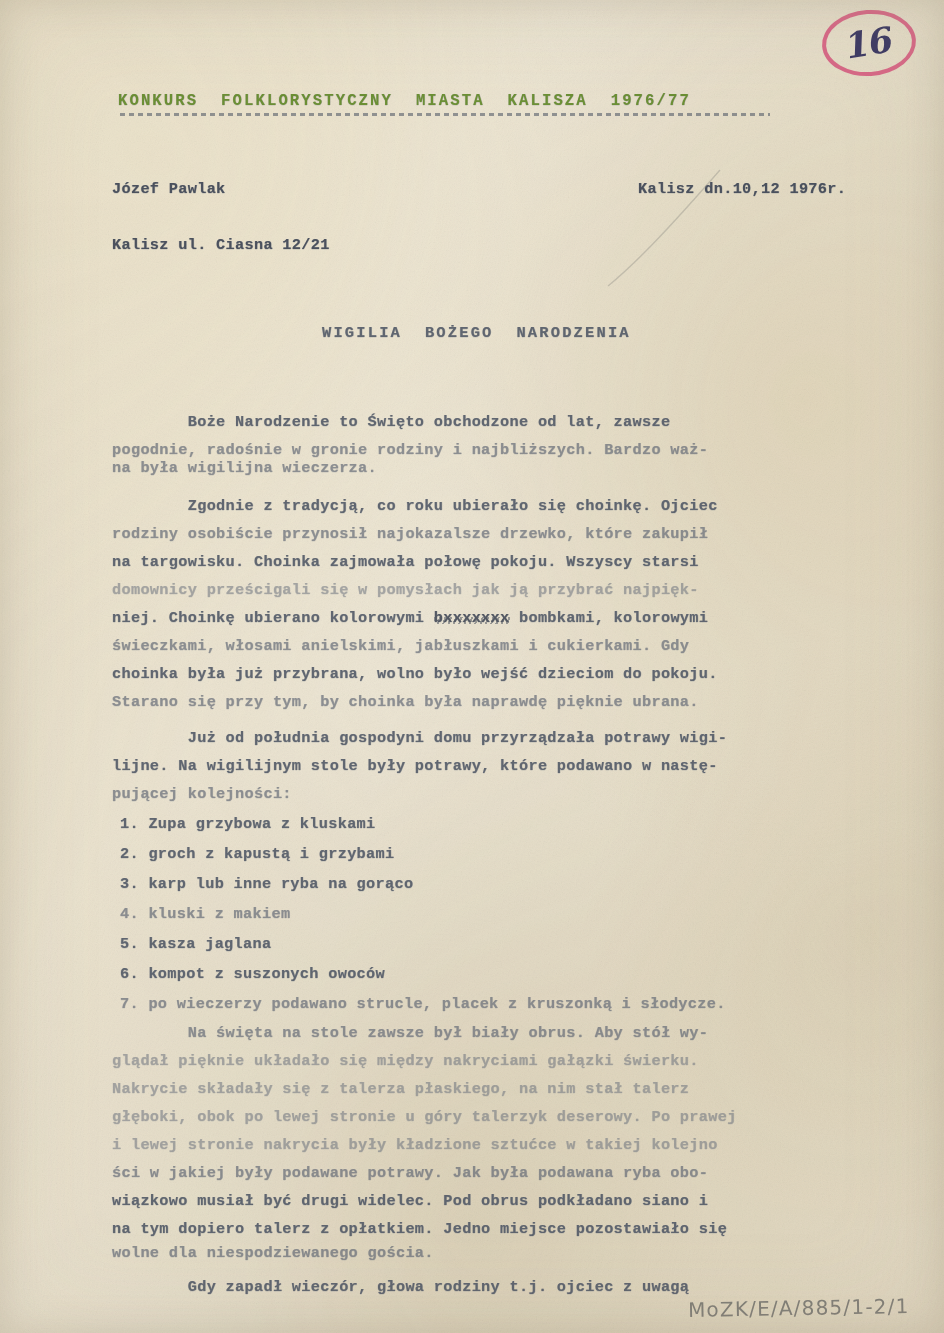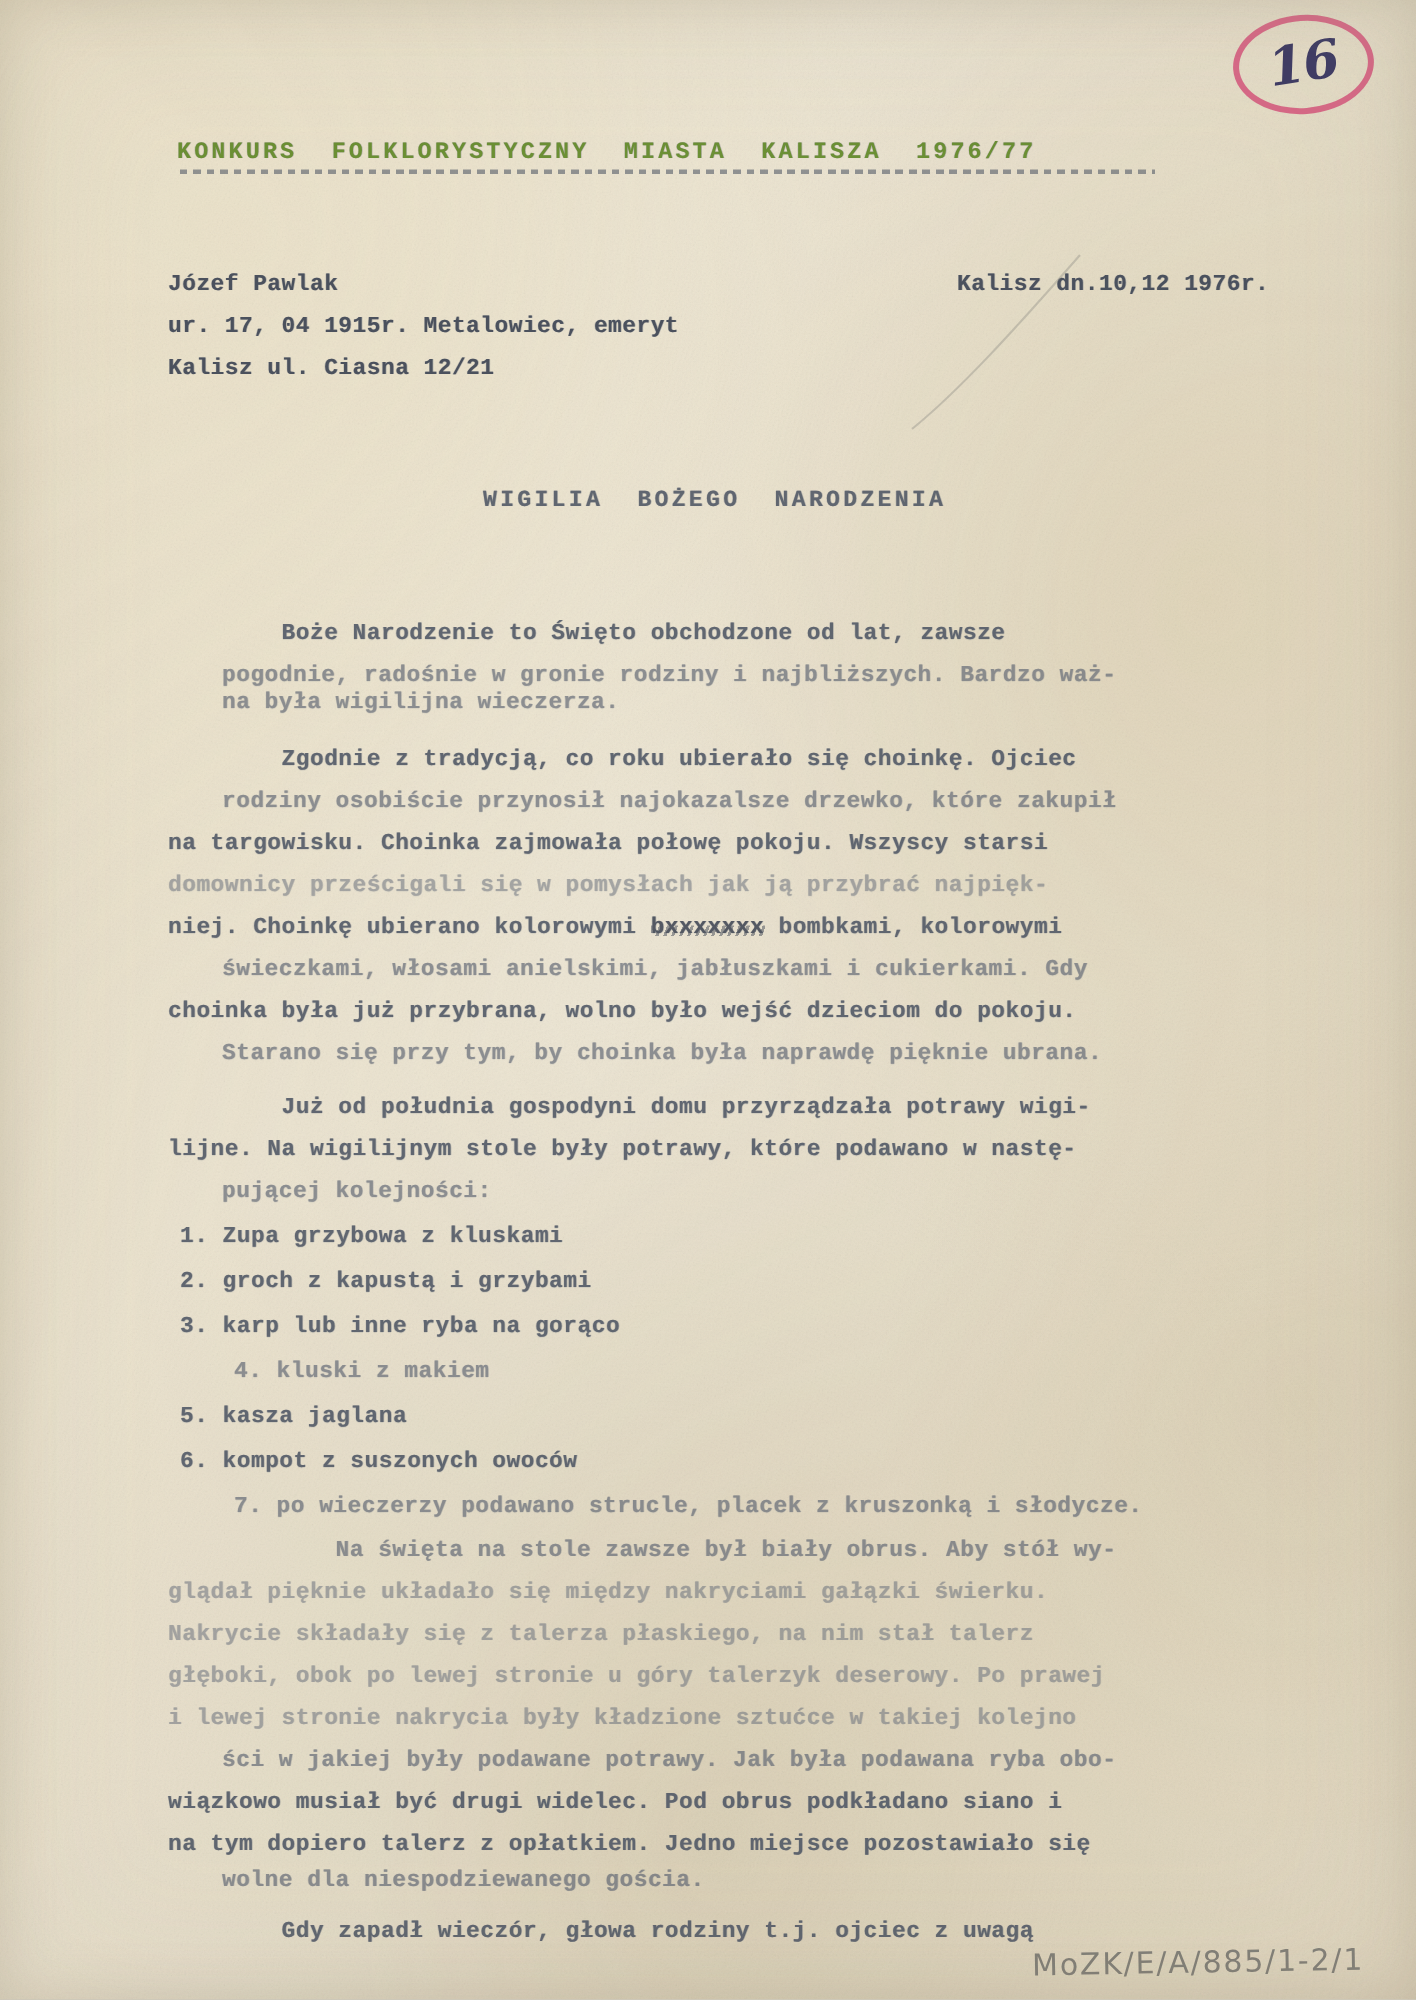--- a/index.html
+++ b/index.html
@@ -54,21 +54,21 @@
     color: #4e5664;
     font-size: 15.2px;
     letter-spacing: 0.35px;
     font-weight: 700;
     text-shadow:
       0.5px 0 0 rgba(90,98,112,.38),
       -0.4px 0.3px 0 rgba(110,116,130,.28),
       0 0.6px 0.5px rgba(120,126,138,.22);
     opacity: .88;
   }
-  .tw.faint  { opacity: .66; color: #5d6472; margin-left: 36px; }
+  .tw.faint  { opacity: .66; color: #5d6472; }
   .tw.fainter{ opacity: .52; color: #666d7a; }
   .tw.dark   { opacity: .95; color: #434a58; }
 
   #header-line {
     left: 118px;
     top: 92px;
     font-size: 15.6px;
     letter-spacing: 2.1px;
     color: #4d7c0f;
     opacity: .8;
@@ -187,21 +187,20 @@
 
   <div id="page-number-mark">
     <div id="page-number-circle"></div>
     <div id="page-number-text">16</div>
   </div>
 
   <div class="tw" id="header-line">KONKURS  FOLKLORYSTYCZNY  MIASTA  KALISZA  1976/77</div>
   <div id="header-rule"></div>
 
   <div class="tw dark" style="left:112px; top:180px;">Józef Pawlak</div>
-  <div class="tw dark" style="left:112px; top:208px;">ur. 17, 04 1915r. Metalowiec, emeryt</div>
   <div class="tw dark" style="left:112px; top:236px;">Kalisz ul. Ciasna 12/21</div>
 
   <div class="tw dark" style="left:638px; top:180px;">Kalisz dn.10,12 1976r.</div>
 
   <svg id="pencil-arc" viewBox="0 0 180 120">
     <path d="M8 118 C 40 92, 78 50, 120 2" stroke="#8a8882" stroke-width="1.4" fill="none" opacity="0.75"></path>
   </svg>
 
   <div class="tw" id="doc-title">WIGILIA  BOŻEGO  NARODZENIA</div>
 

